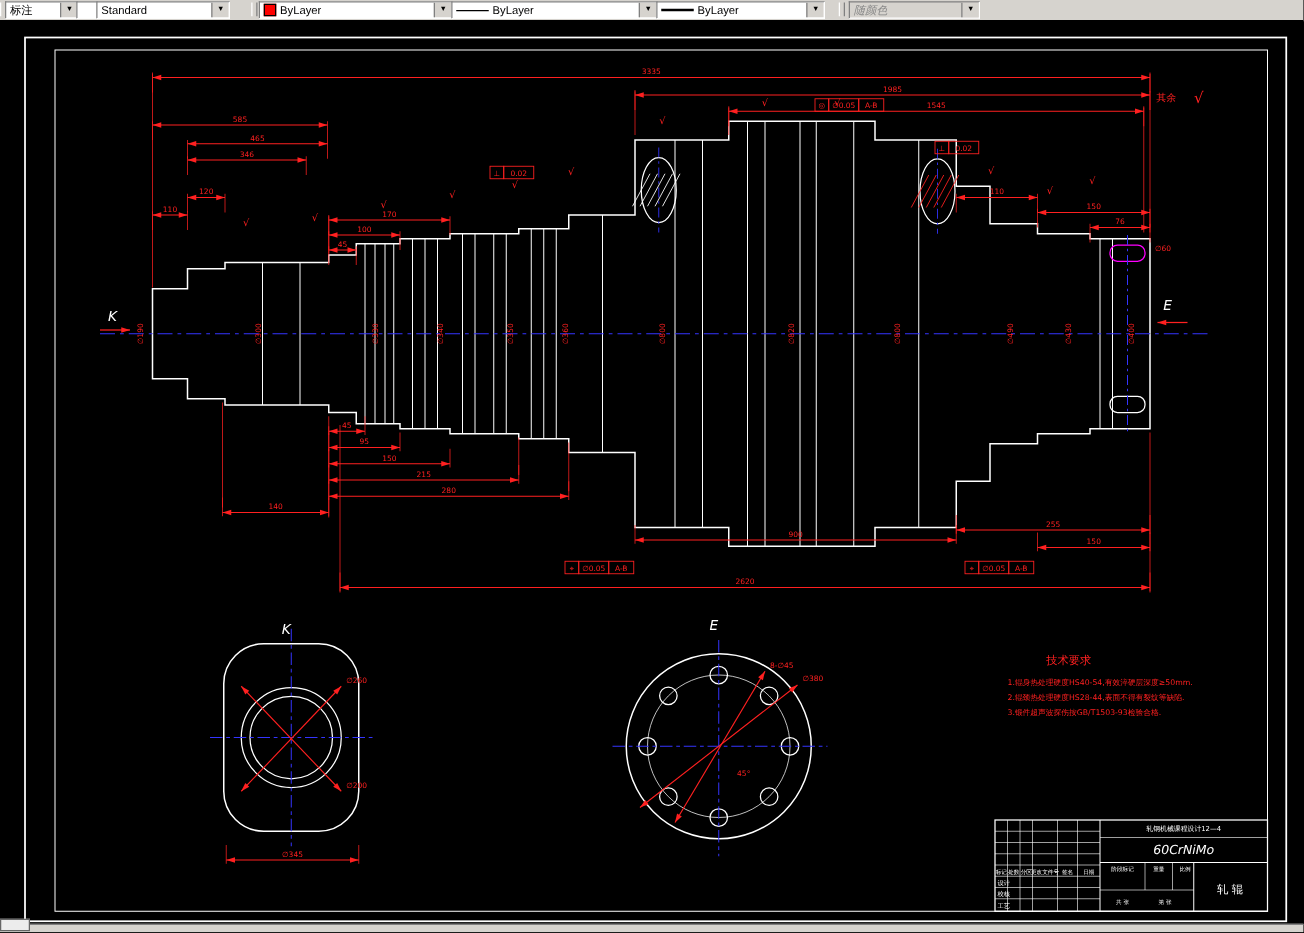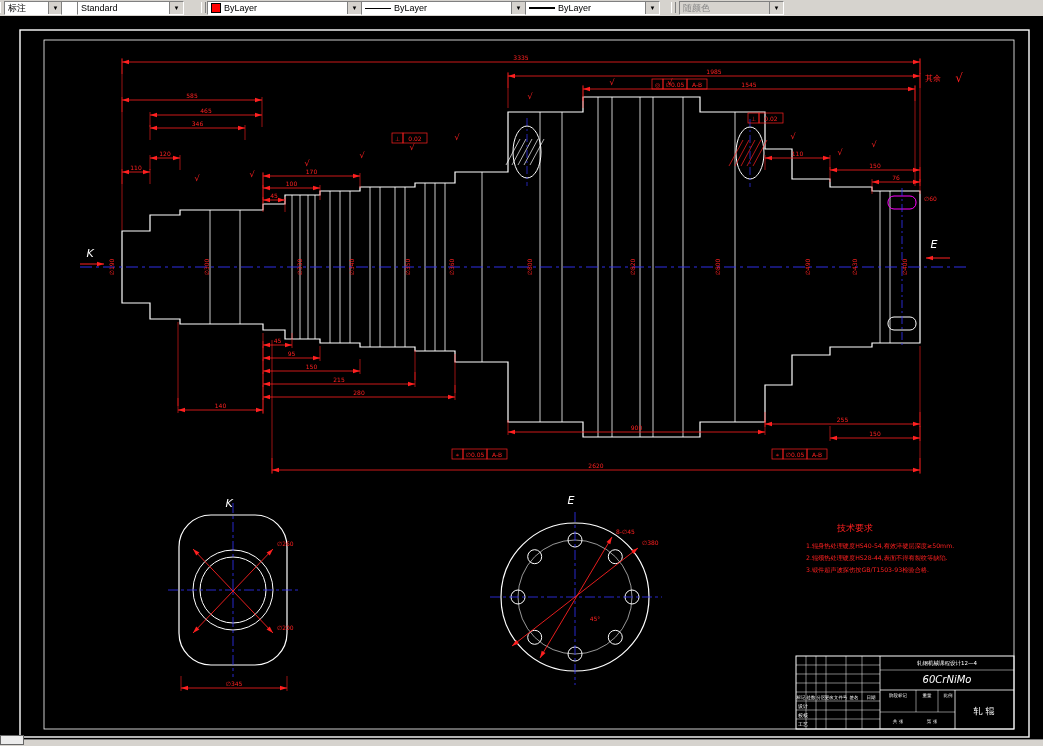--- a/index.html
+++ b/index.html
@@ -11,21 +11,21 @@
   .grip{position:absolute;top:2px;width:3px;height:11px;
         border-left:1px solid #fff;border-right:1px solid #808080;}
   .combo{position:absolute;top:1px;height:12px;background:#fff;
          border:1px solid;border-color:#808080 #fff #fff #808080;
          font-size:9px;line-height:12px;display:flex;align-items:center;
          padding-left:3px;color:#000;white-space:nowrap;overflow:hidden;}
   .combo .val{flex:0 1 auto;overflow:hidden;}
   .combo .dd{margin-left:auto;width:13px;height:12px;background:#d6d3ce;
              border-left:1px solid #808080;font-size:6px;display:flex;
              align-items:center;justify-content:center;color:#000;flex:0 0 auto;}
-  .combo.disabled{background:#d6d3ce;color:#878787;}
+  .combo.disabled{background:#d6d3ce;color:#878787;font-style:italic;}
   .swatch{width:8px;height:8px;border:1px solid #000;margin-right:3px;flex:0 0 auto;}
   .ltline{width:26px;height:0;border-top:1px solid #000;margin-right:3px;flex:0 0 auto;}
   .lwline{width:26px;height:0;border-top:2px solid #000;margin-right:3px;flex:0 0 auto;}
   
   .canvas{position:absolute;top:16px;left:0;width:1043px;height:724px;background:#000;}
   svg text{font-family:"DejaVu Sans","Liberation Sans",sans-serif;}
   
   .cmdstrip{position:absolute;left:0;bottom:0;width:1043px;height:6px;background:#d6d3ce;
             border-top:1px solid #808080;}
   .cmdchip{position:absolute;left:0;bottom:1px;width:22px;height:8px;background:#ececec;

